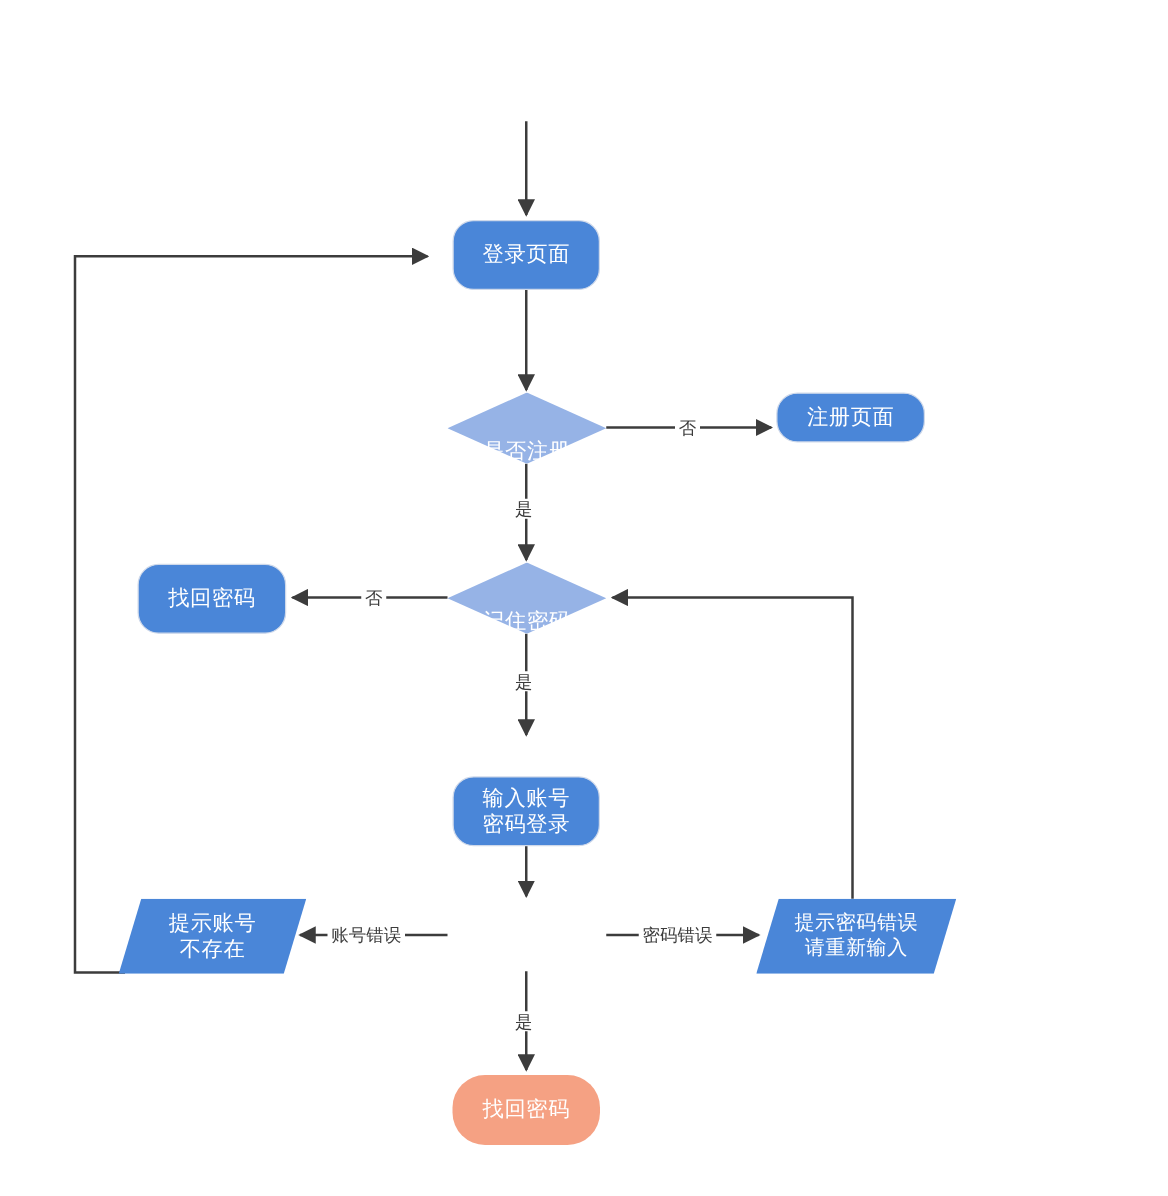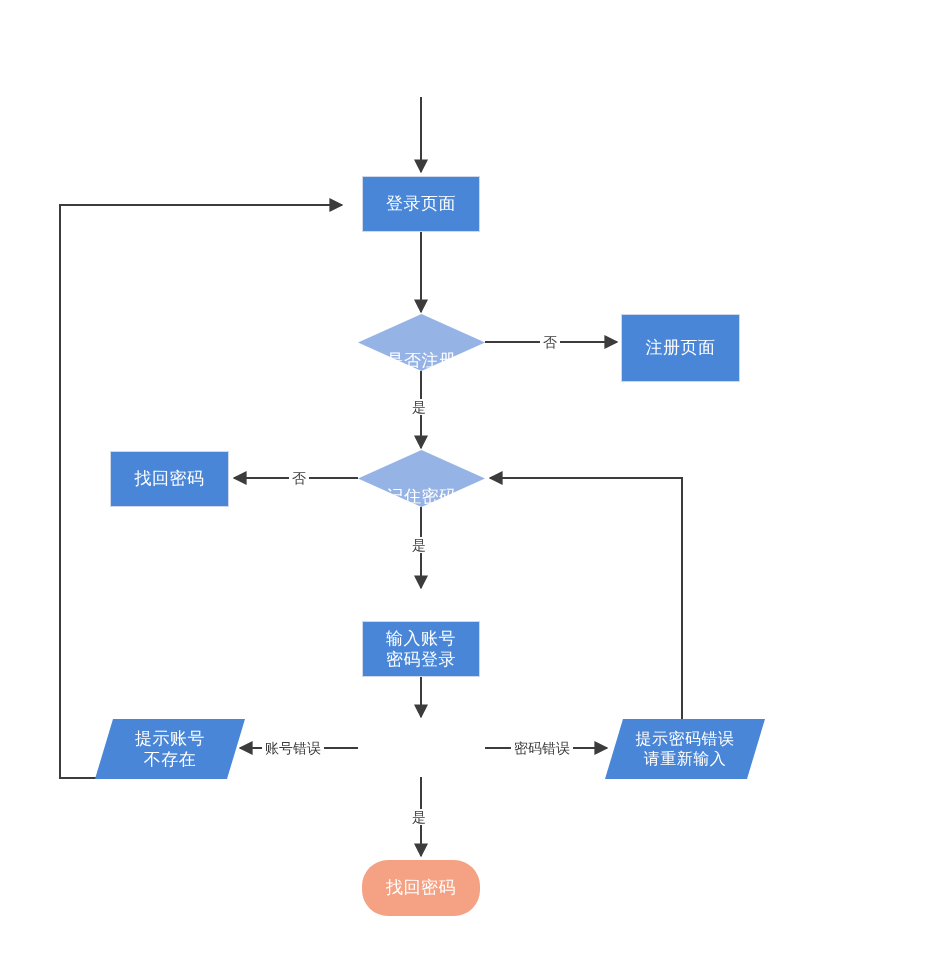--- a/index.html
+++ b/index.html
@@ -30,20 +30,21 @@
     display: flex;
     align-items: center;
     justify-content: center;
     text-align: center;
     color: #ffffff;
     font-size: 17px;
     line-height: 1.25;
     box-sizing: border-box;
     white-space: pre-line;
     letter-spacing: 0.5px;
+    border-radius: 17px;
   }
   .node.terminator {
     background: #F5A183;
     border-radius: 26px;
   }
   .node.process {
     background: #4a86d8;
     border: 1px solid #cfd9ea;
   }
   .node.decision {
@@ -118,21 +119,21 @@
     <span>登录页面</span>
   </div>
 
   <div class="node decision" style="left:358px; top:314px; width:127px; height:57px;">
     <svg class="dia-svg" width="127" height="57" viewBox="0 0 127 57">
       <polygon points="63.5,0 127,28.5 63.5,57 0,28.5" fill="#96b3e6"></polygon>
     </svg>
     <span class="dia-label">是否注册</span>
   </div>
 
-  <div class="node process" style="left:621px; top:314px; width:119px; height:68px;">
+  <div class="node process" style="left:621px; top:314px; width:119px; height:40px;">
     <span>注册页面</span>
   </div>
 
   <div class="node decision" style="left:358px; top:450px; width:127px; height:57px;">
     <svg class="dia-svg" width="127" height="57" viewBox="0 0 127 57">
       <polygon points="63.5,0 127,28.5 63.5,57 0,28.5" fill="#96b3e6"></polygon>
     </svg>
     <span class="dia-label">记住密码</span>
   </div>
 

